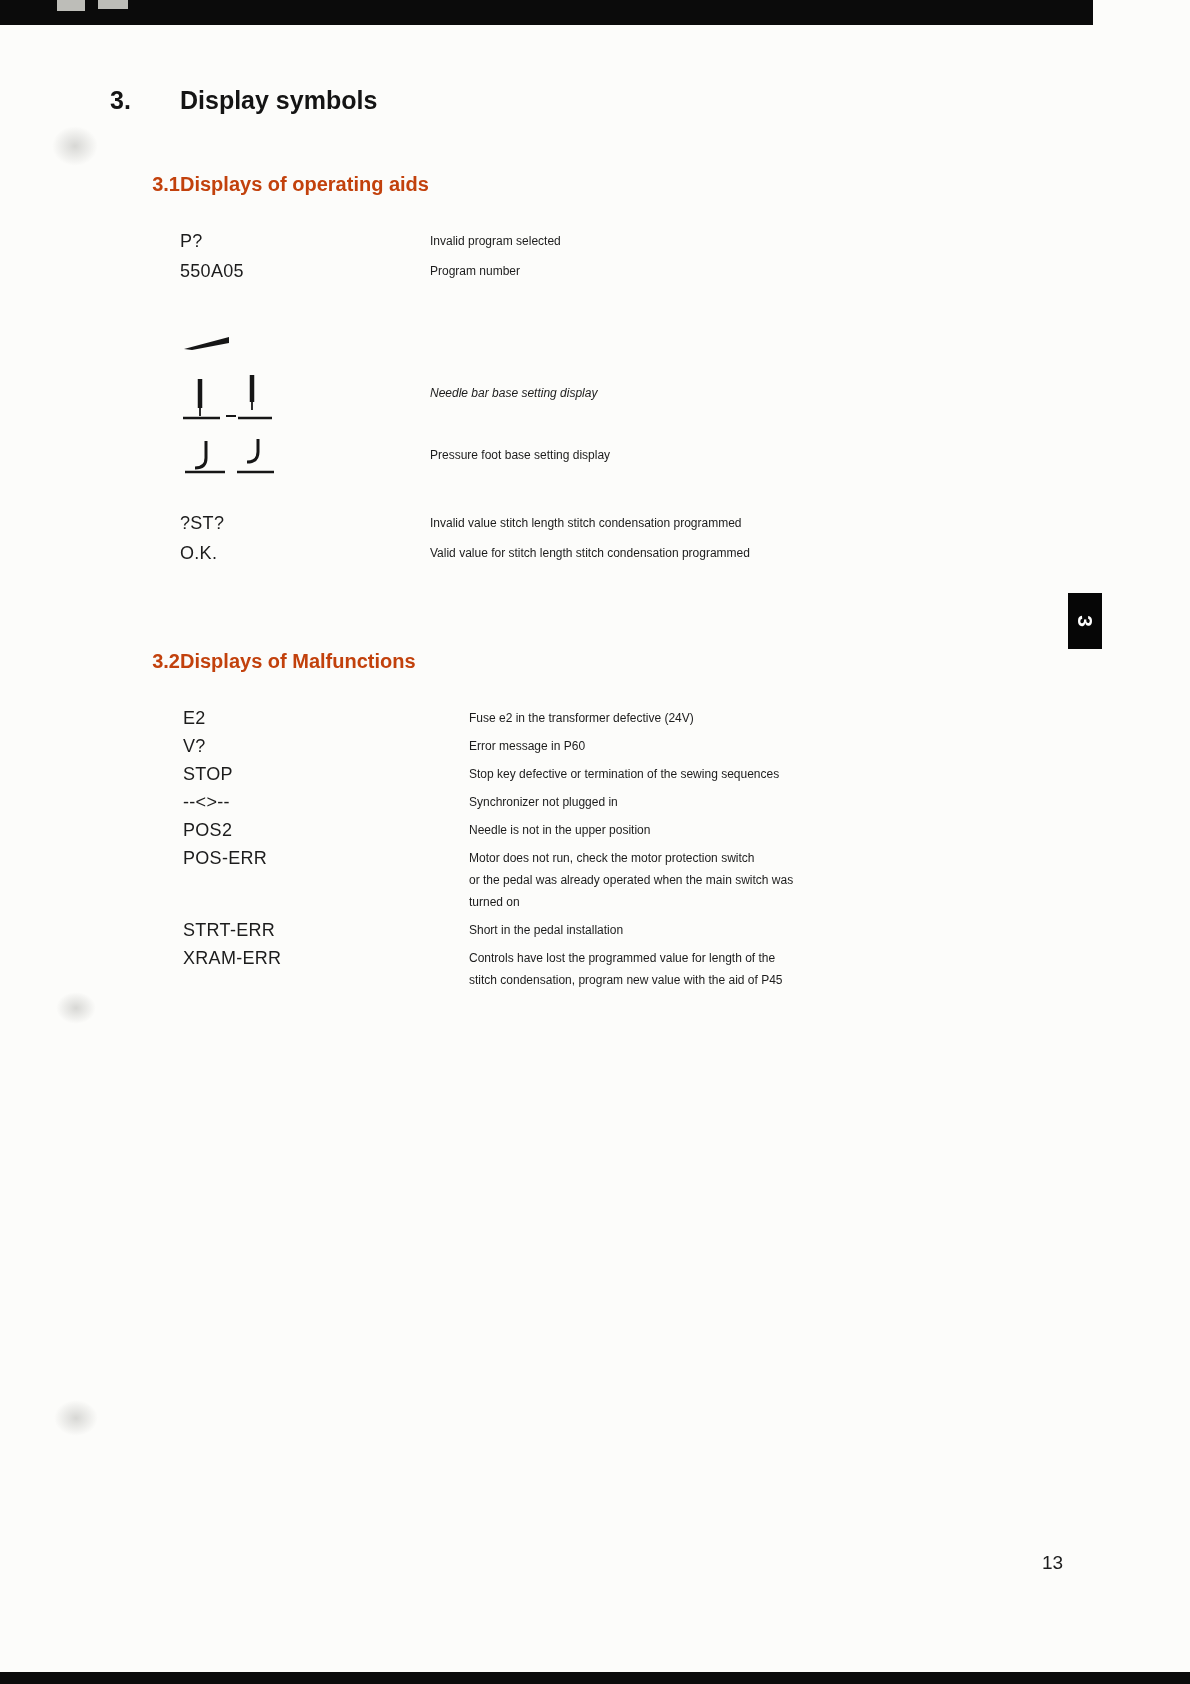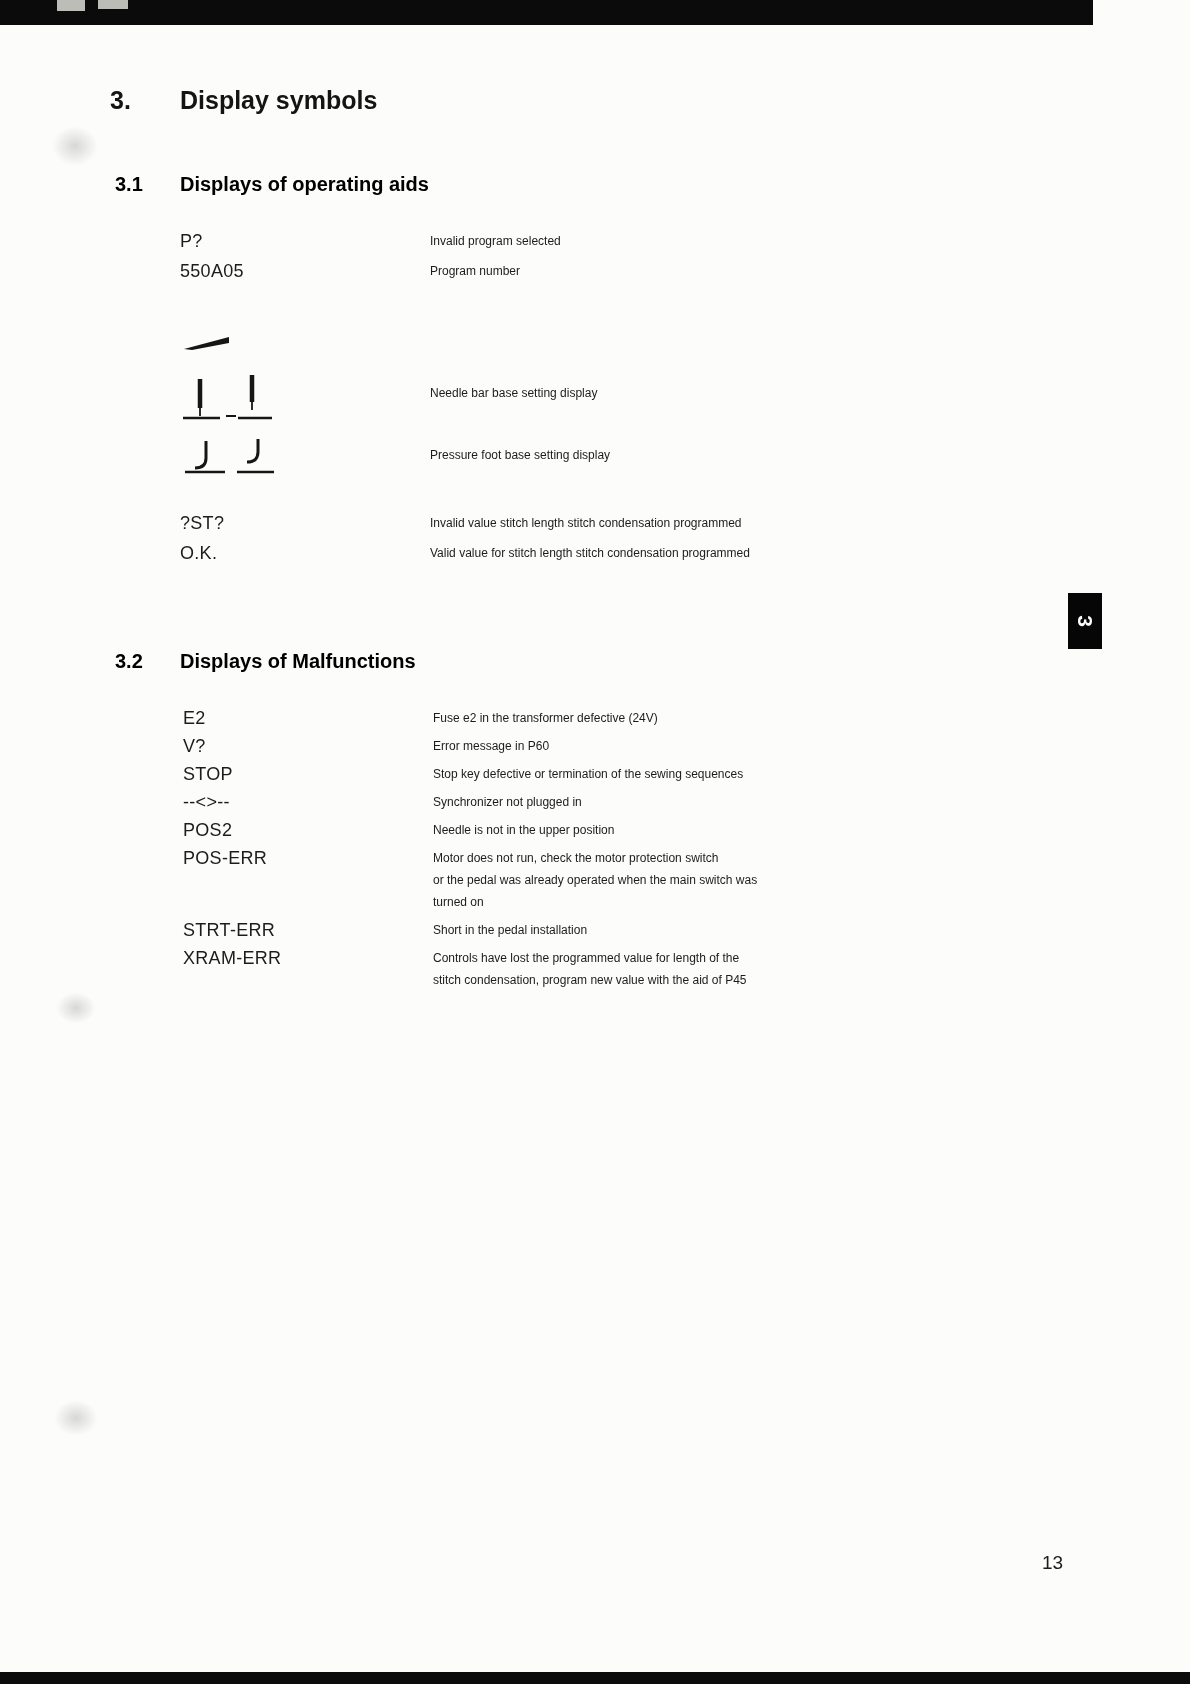--- a/index.html
+++ b/index.html
@@ -49,21 +49,21 @@
 
   
   .h1 {
     display:flex;
     margin:86px 0 0 110px;
     font-size:25px; font-weight:bold; color:#141414;
   }
   .h1 .num { width:70px; flex:none; }
   .h2 {
     display:flex;
-    font-size:20px; font-weight:bold; color:#000000;
+    font-size:20px; font-weight:bold; color:#c2410c;text-align:right;
   }
   .h2 .num { width:65px; flex:none; }
   .h2.sub1 { margin:58px 0 0 115px; }
   .h2.sub2 { margin:86px 0 0 115px; }
 
   
   .entries { margin-left:180px; margin-right:110px; }
   .entries.aids { margin-top:34px; }
   .entries.malf { margin-top:34px; margin-left:183px; }
   .row { display:flex; align-items:flex-start; }
@@ -71,26 +71,26 @@
   .term {
     width:250px; flex:none;
     font-size:18px; line-height:22px;
     letter-spacing:0.3px;
   }
   .desc {
     flex:1; max-width:560px;
     font-size:12px; line-height:22px;
     white-space:pre-line;
   }
-  .entries.malf .row { margin-bottom:6px; }
+  .entries.malf .row { margin-bottom:6px;gap:36px; }
 
   
   .pedal-row { margin-top:28px; height:62px; }
   .pedal-row .term svg { margin-top:24px; margin-left:3px; }
-  .needle-row { margin-top:2px; height:54px; }
+  .needle-row { margin-top:2px; height:54px;font-style:italic; }
   .needle-row .desc { padding-top:8px; }
   .foot-row { margin-top:10px; height:48px; }
   .foot-row .desc { padding-top:6px; }
   .icon-term { display:block; }
 
   .bottom-group { margin-top:26px; }
 
   
   .page-number {
     position:absolute; left:1042px; top:1552px;

